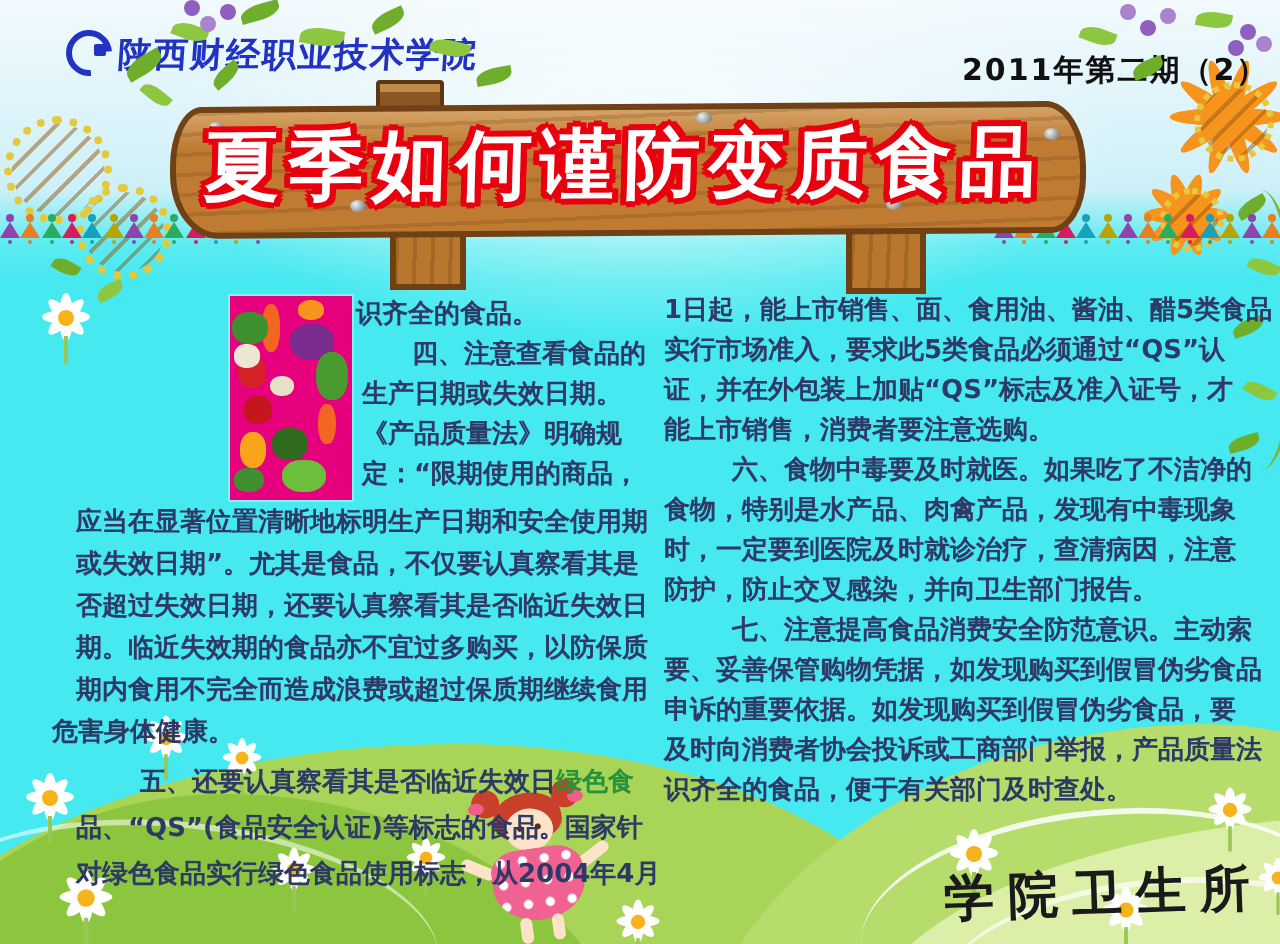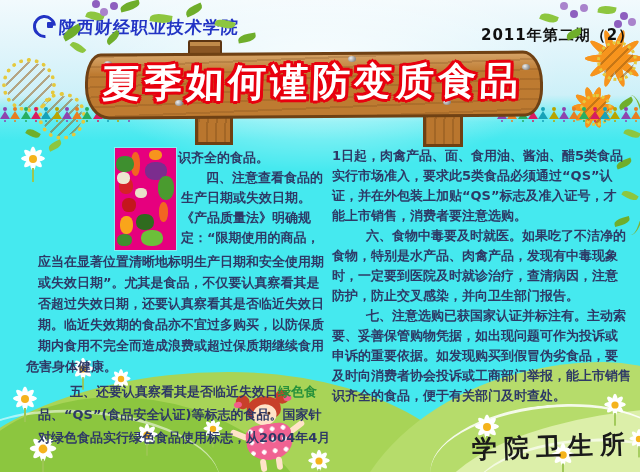--- a/index.html
+++ b/index.html
@@ -357,32 +357,32 @@
       <div class="tl" style="left: 38px; top: 274px;"><span>或失效日期”。尤其是食品，不仅要认真察看其是</span></div>
       <div class="tl" style="left: 38px; top: 295px;"><span>否超过失效日期，还要认真察看其是否临近失效日</span></div>
       <div class="tl" style="left: 38px; top: 316px;"><span>期。临近失效期的食品亦不宜过多购买，以防保质</span></div>
       <div class="tl" style="left: 38px; top: 337px;"><span>期内食用不完全而造成浪费或超过保质期继续食用</span></div>
       <div class="tl" style="left: 26px; top: 358px;"><span>危害身体健康。</span></div>
       <div class="tl" style="left: 70px; top: 383px;"><span>五、还要认真察看其是否临近失效日</span><span class="green">绿色食</span></div>
       <div class="tl" style="left: 38px; top: 406px;"><span>品、“QS”(食品安全认证)等标志的食品。国家针</span></div>
       <div class="tl" style="left: 38px; top: 429px;"><span>对绿色食品实行绿色食品使用标志，从2004年4月</span></div>
     </div>
   <div id="linesR">
-      <div class="tl" style="left: 332px; top: 147px;"><span>1日起，肉禽产品、面、食用油、酱油、醋5类食品</span></div>
+      <div class="tl" style="left: 332px; top: 147px;"><span>1日起，能上市销售、面、食用油、酱油、醋5类食品</span></div>
       <div class="tl" style="left: 332px; top: 167px;"><span>实行市场准入，要求此5类食品必须通过“QS”认</span></div>
       <div class="tl" style="left: 332px; top: 187px;"><span>证，并在外包装上加贴“QS”标志及准入证号，才</span></div>
       <div class="tl" style="left: 332px; top: 207px;"><span>能上市销售，消费者要注意选购。</span></div>
       <div class="tl" style="left: 366px; top: 227px; text-align: center;"><span>六、食物中毒要及时就医。如果吃了不洁净的</span></div>
       <div class="tl" style="left: 332px; top: 247px;"><span>食物，特别是水产品、肉禽产品，发现有中毒现象</span></div>
       <div class="tl" style="left: 332px; top: 267px;"><span>时，一定要到医院及时就诊治疗，查清病因，注意</span></div>
       <div class="tl" style="left: 332px; top: 287px;"><span>防护，防止交叉感染，并向卫生部门报告。</span></div>
-      <div class="tl" style="left: 366px; top: 307px;"><span>七、注意选购已获国家认证并标注有。主动索</span></div>
-      <div class="tl" style="left: 332px; top: 327px;"><span>要、妥善保管购物凭据，如出现问题可作为投诉或</span></div>
+      <div class="tl" style="left: 366px; top: 307px;"><span>七、注意提高食品消费安全防范意识。主动索</span></div>
+      <div class="tl" style="left: 332px; top: 327px;"><span>要、妥善保管购物凭据，如发现购买到假冒伪劣食品</span></div>
       <div class="tl" style="left: 332px; top: 347px;"><span>申诉的重要依据。如发现购买到假冒伪劣食品，要</span></div>
-      <div class="tl" style="left: 332px; top: 367px;"><span>及时向消费者协会投诉或工商部门举报，能上市销售</span></div>
+      <div class="tl" style="left: 332px; top: 367px;"><span>及时向消费者协会投诉或工商部门举报，产品质量法</span></div>
       <div class="tl" style="left: 332px; top: 387px;"><span>识齐全的食品，便于有关部门及时查处。</span></div>
     </div>
 
   <div class="g grass1"></div>
   <div class="g grass2"></div>
   <div class="g grass3"></div>
   <div class="g grass4"></div>
   <div class="warc warc1"></div>
   <div class="warc warc2"></div>
   <div class="warc warc3"></div>

